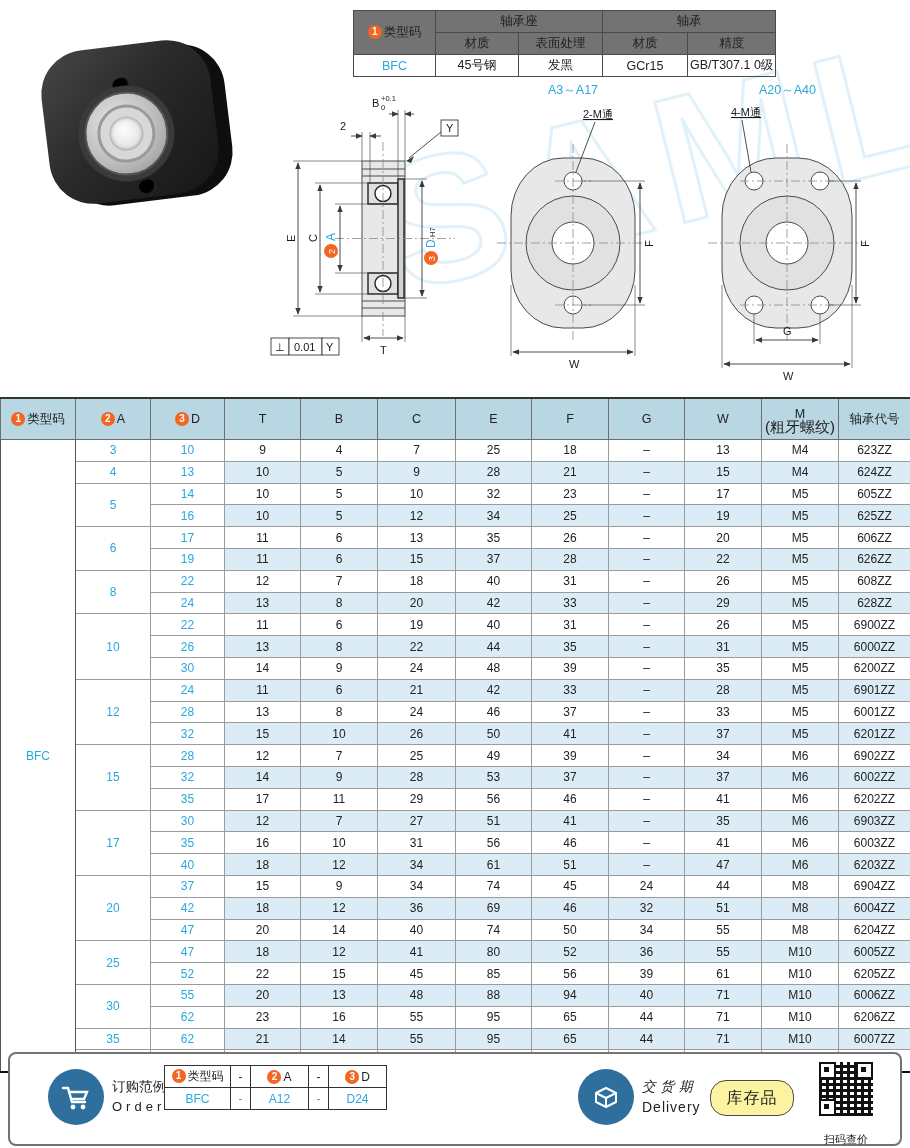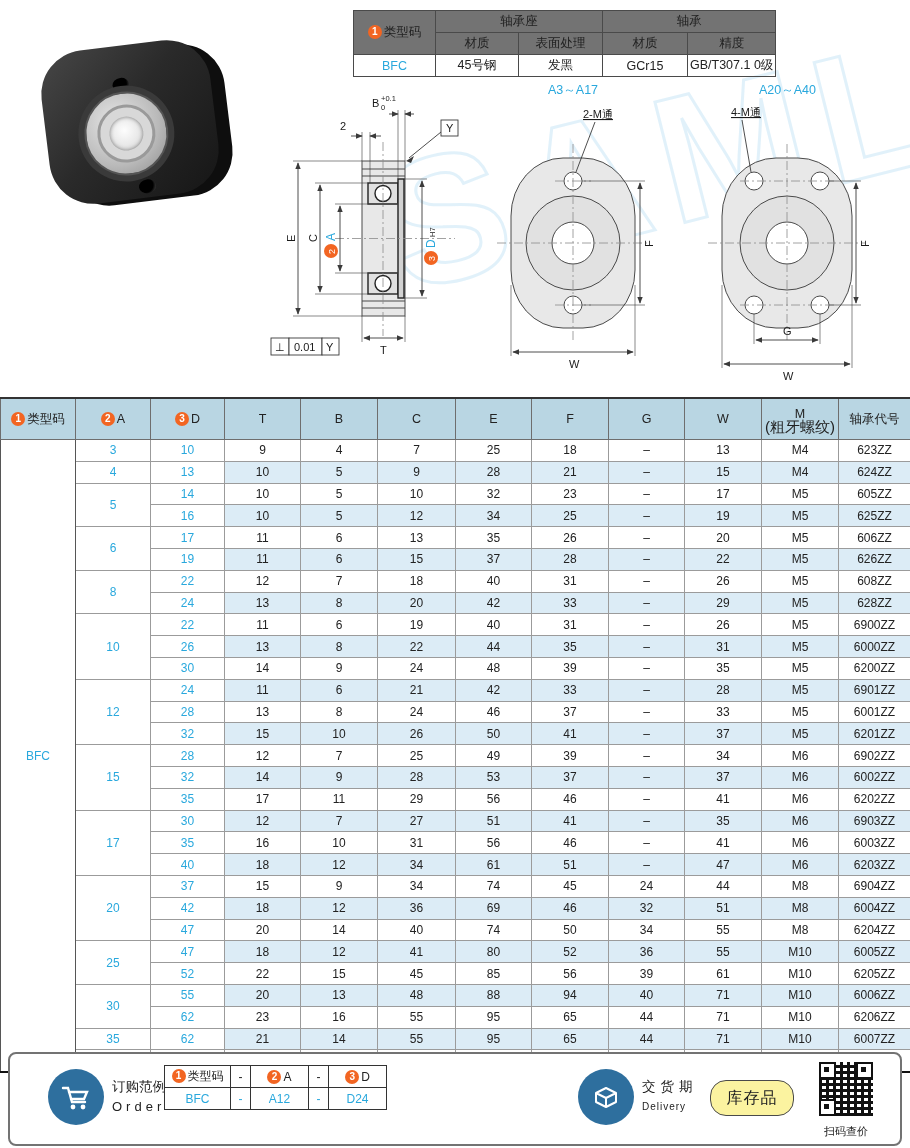--- a/index.html
+++ b/index.html
@@ -69,39 +69,39 @@
   
   .footer{position:absolute;left:8px;top:1052px;width:890px;height:90px;border:2px solid #737373;
       border-radius:8px;z-index:2;background:#fff;}
   .icon-circle{position:absolute;width:56px;height:56px;border-radius:50%;background:#2e6f9e;
       display:flex;align-items:center;justify-content:center;}
   .cart-circle{left:38px;top:15px;}
   .deliv-circle{left:568px;top:15px;}
   .order-text{position:absolute;left:102px;top:23px;font-size:13.5px;line-height:20px;white-space:nowrap;}
   .order-text .en{letter-spacing:4px;font-size:13px;}
   .deliv-text{position:absolute;left:632px;top:23px;font-size:13.5px;line-height:20px;white-space:nowrap;}
-  .deliv-text .cn{letter-spacing:5px;}
-  .deliv-text .en{letter-spacing:1px;font-size:10px;}
+  .deliv-text .cn{letter-spacing:5px;font-style:italic;}
+  .deliv-text .en{letter-spacing:1px;font-size:14px;text-align:right;}
   .stock-badge{position:absolute;left:700px;top:26px;width:82px;height:34px;background:#fbf3a0;
       border:1.5px solid #4a4a4a;border-radius:16px;font-size:16px;display:flex;align-items:center;
       justify-content:center;letter-spacing:1px;}
   .sample-table{position:absolute;left:154px;top:11px;border-collapse:collapse;table-layout:fixed;
       font-size:12px;background:#fff;}
   .sample-table th,.sample-table td{border:1px solid #333;text-align:center;height:21px;padding:0 3px;
       font-weight:normal;white-space:nowrap;}
   .sample-table .title{font-weight:bold;font-size:12.5px;}
   .sample-table .val{color:#29a8dd;}
   .qr-wrap{position:absolute;left:804px;top:8px;width:64px;text-align:center;}
   .qr{width:54px;height:54px;margin:0 auto;position:relative;background-image:
       repeating-linear-gradient(0deg,#111 0 3px,transparent 3px 6px),
       repeating-linear-gradient(90deg,#111 0 3px,transparent 3px 7px);}
   .qr .f{position:absolute;width:13px;height:13px;border:2.5px solid #111;background:#fff;}
   .qr .f::after{content:"";position:absolute;left:2.5px;top:2.5px;width:5px;height:5px;background:#111;}
   .qr .f1{left:0;top:0;} .qr .f2{right:0;top:0;} .qr .f3{left:0;bottom:0;}
-  .qr-caption{font-size:11px;margin-top:8px;white-space:nowrap;}
+  .qr-caption{font-size:11px;margin-top:16px;white-space:nowrap;}
 </style>
 </head>
 <body>
 
 <div class="page">
 
   <div class="wm wm1">SAML</div>
   <div class="wm wm2">SAML</div>
   <div class="wm wm3">SAML</div>
 

